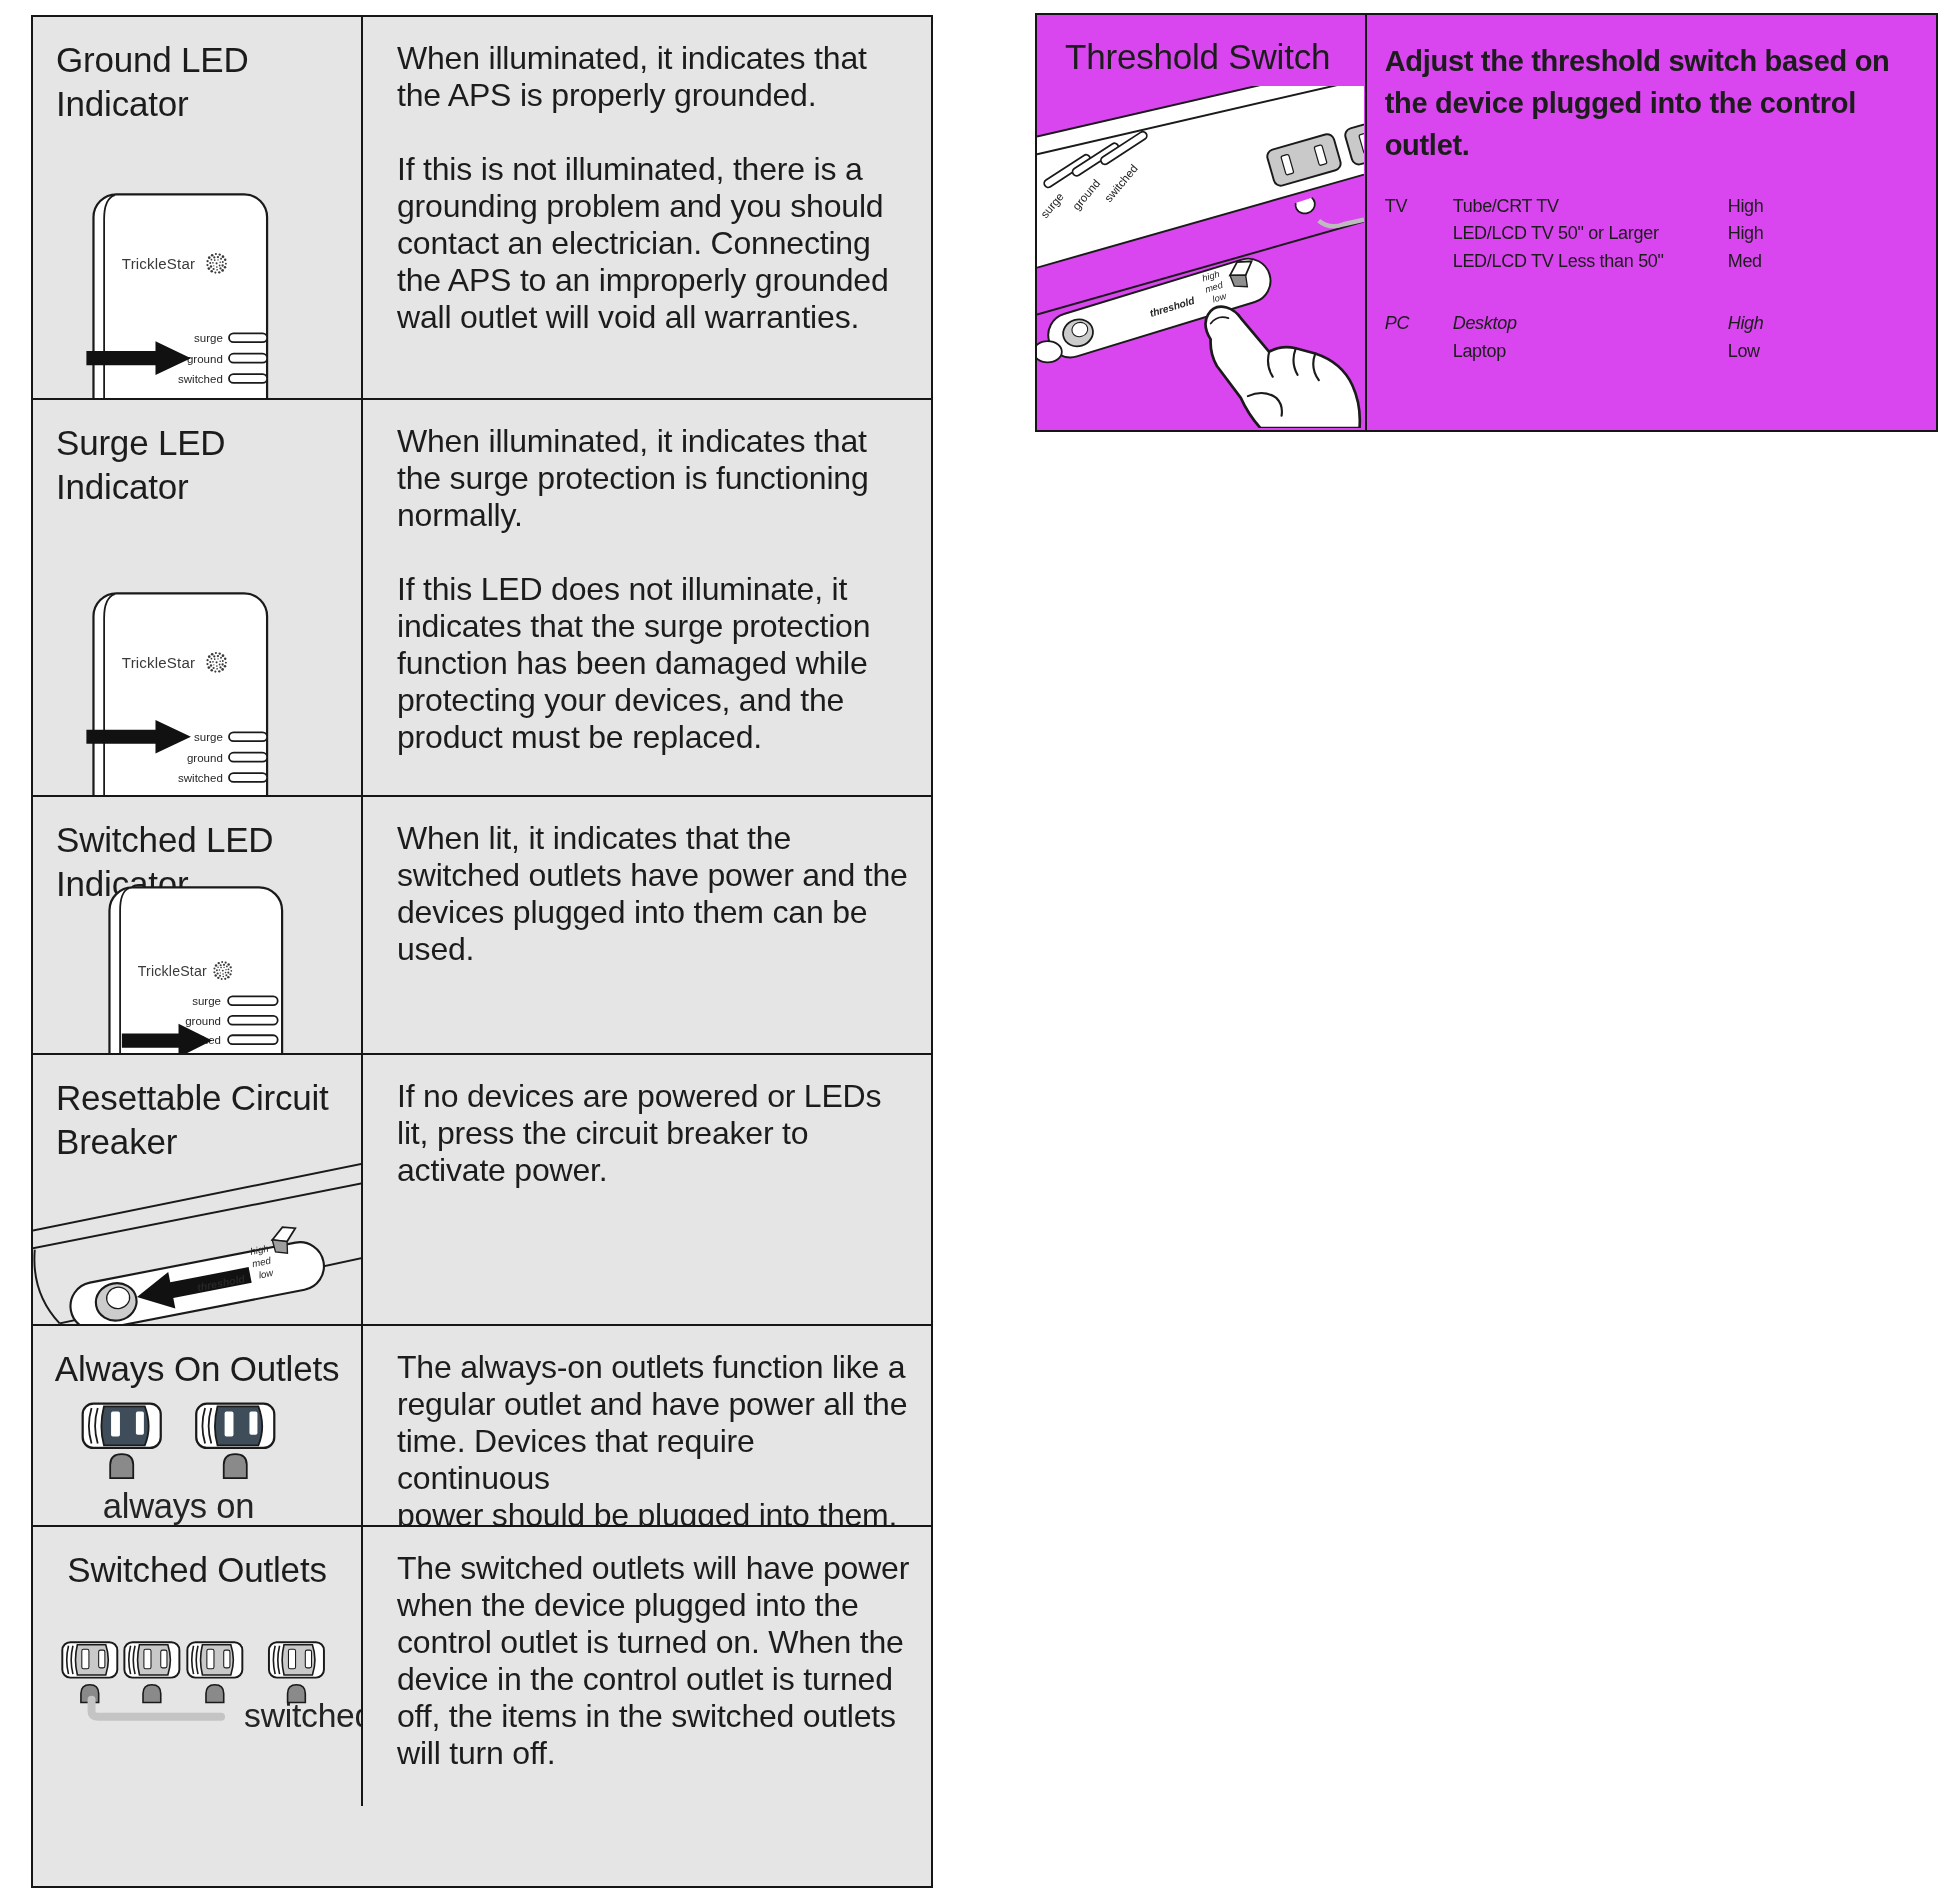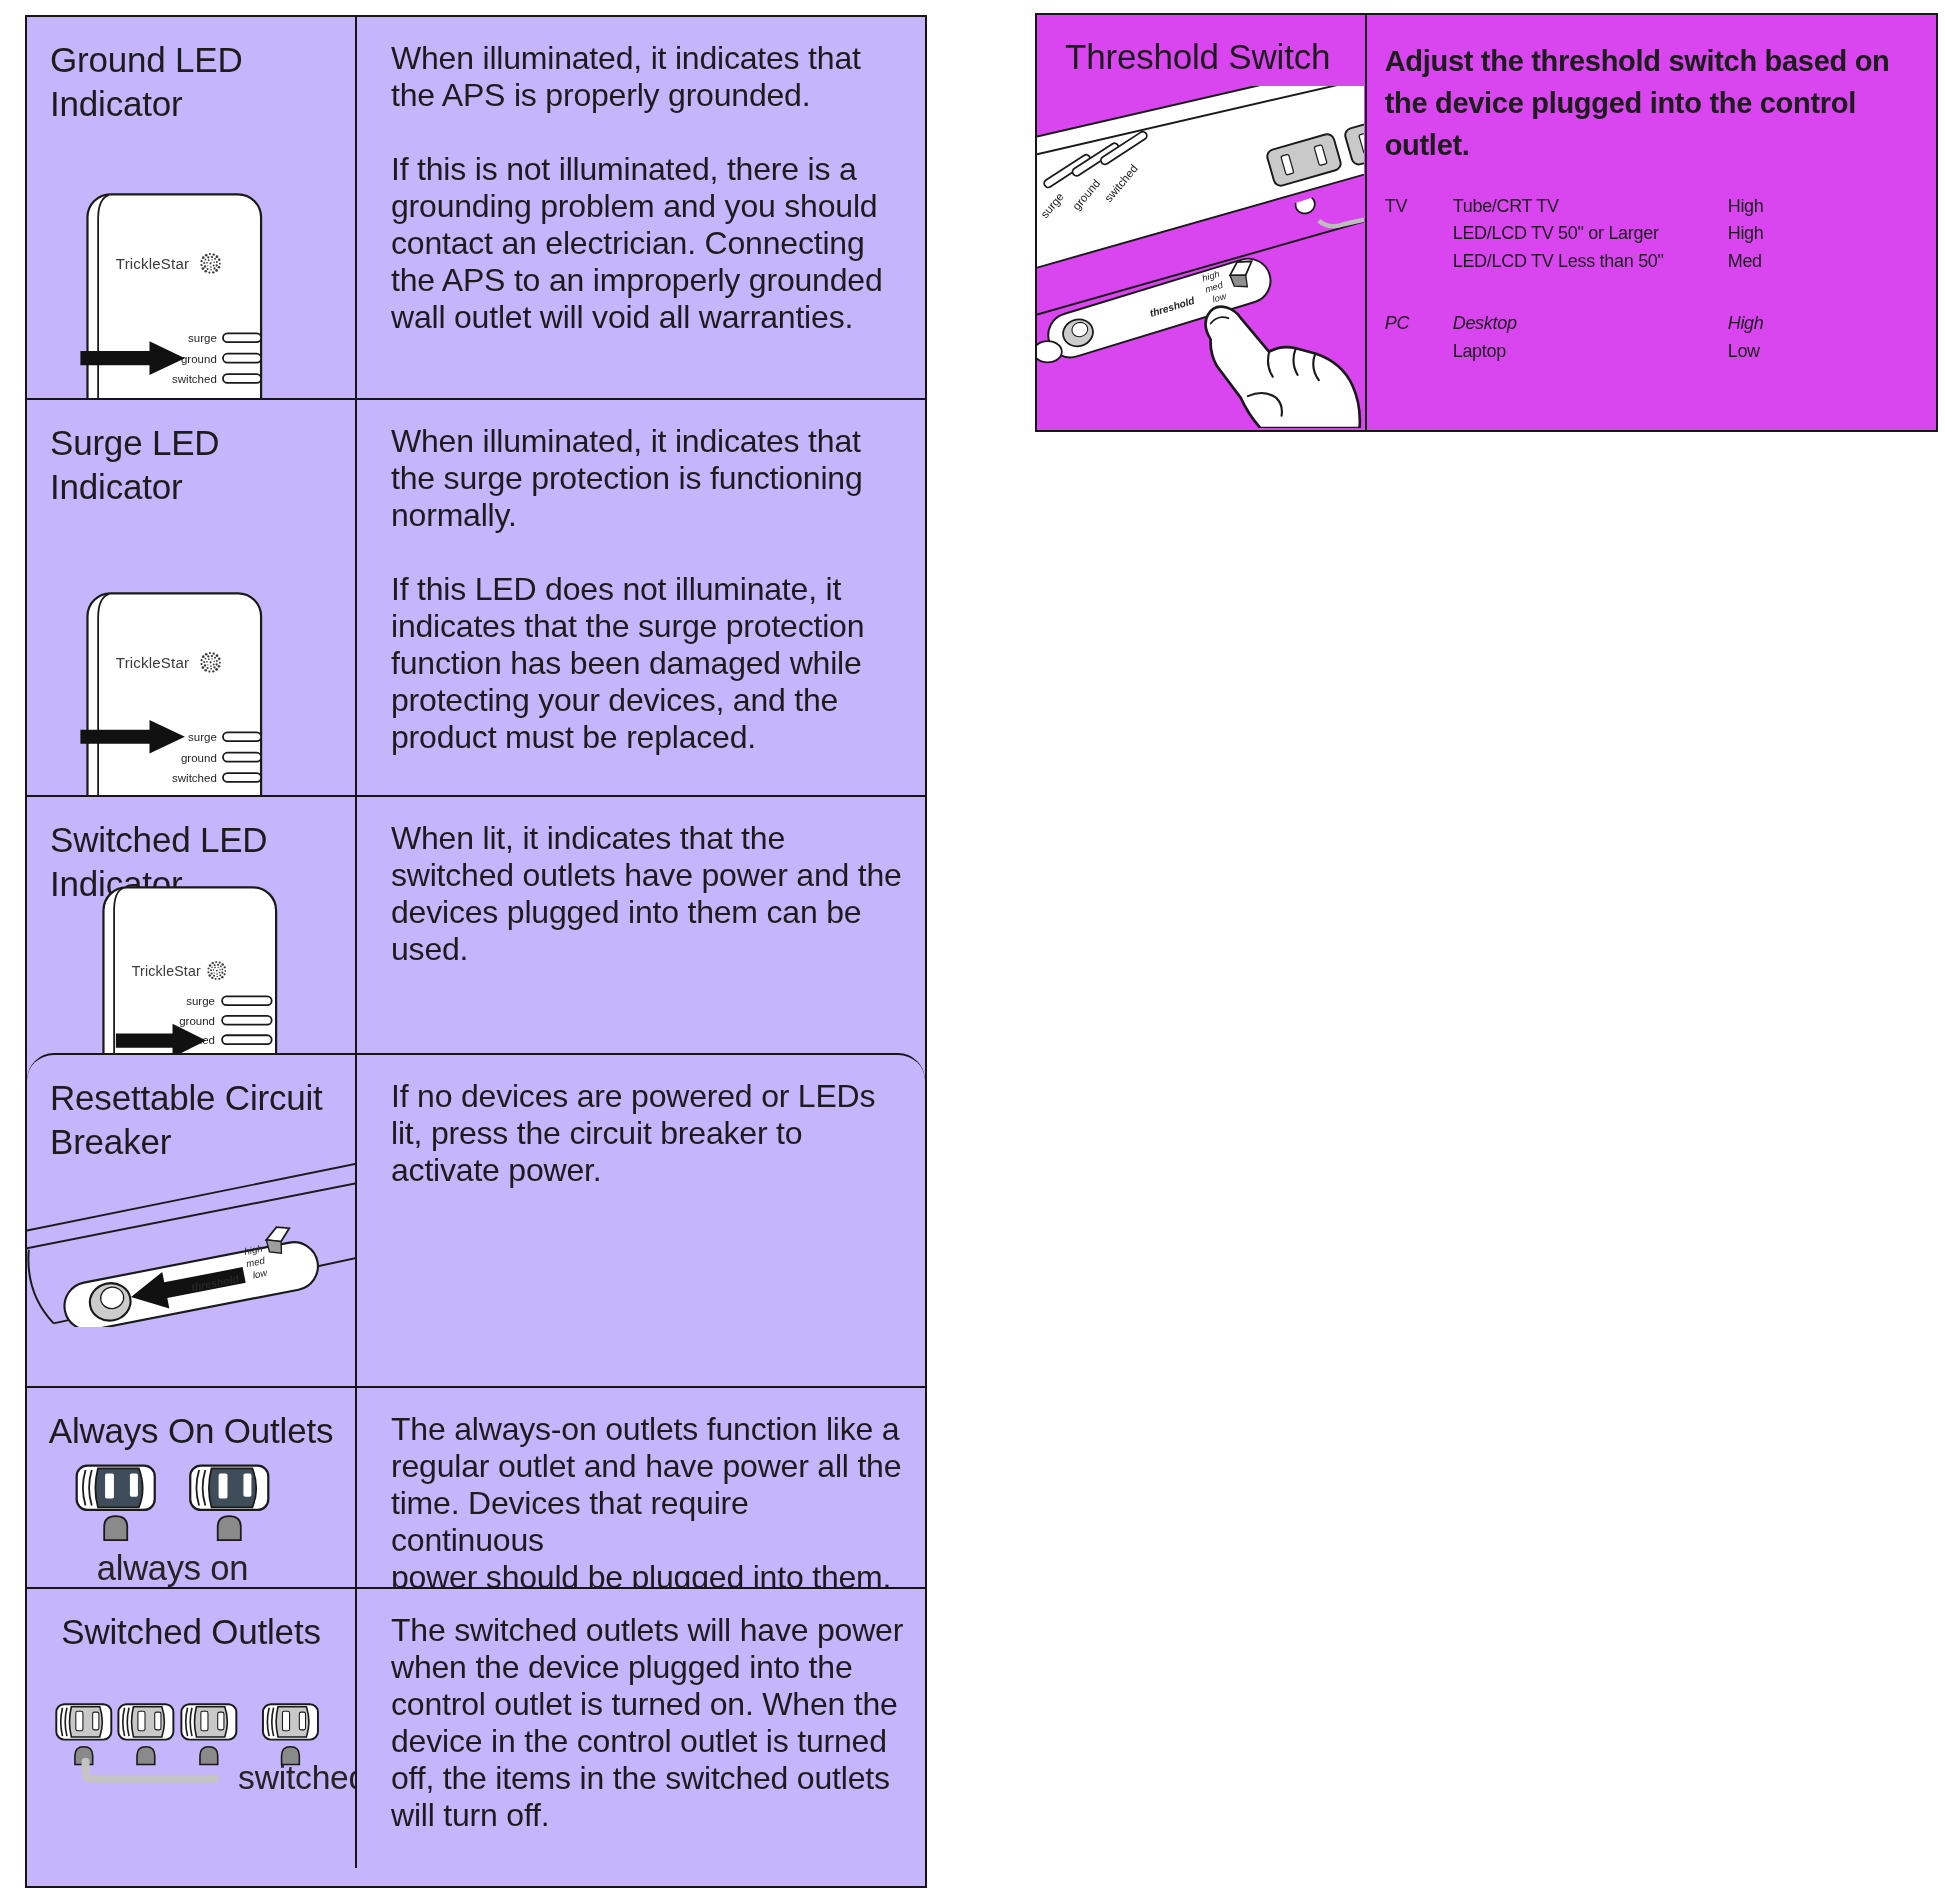--- a/index.html
+++ b/index.html
@@ -5,27 +5,27 @@
   html,body{margin:0;padding:0;}
   body{
     width:1945px;height:1901px;position:relative;background:#ffffff;
     font-family:"Liberation Sans","DejaVu Sans",sans-serif;color:#1c1c1c;
     -webkit-font-smoothing:antialiased;
   }
   *{box-sizing:border-box;}
 
   
   .ltable{
-    position:absolute;left:25px;top:15px;width:902px;height:1873px;
-    border:2.7px solid #161616;background:#c4b5fd;
+    position:absolute;left:31px;top:15px;width:902px;height:1873px;
+    border:2.7px solid #161616;background:#e5e5e5;
   }
   .lrow{display:grid;grid-template-columns:330px 1fr;width:100%;}
   .lrow + .lrow{border-top:2.7px solid #161616;}
   .r1{height:381px;} .r2{height:397px;} .r3{height:258px;}
-  .r4{height:333px;border-radius:27px;} .r5{height:201px;} .r6{height:281px;}
+  .r4{height:271px;} .r5{height:201px;} .r6{height:281px;}
   .lc{position:relative;border-right:2.7px solid #161616;overflow:hidden;}
   .rc{
     padding:23px 16px 0 34px;font-size:32px;line-height:37px;
     letter-spacing:-0.2px;white-space:pre-line;overflow:hidden;
   }
   .ltitle{
     padding:21px 8.9px 0 23px;font-size:35px;line-height:44px;
     white-space:pre-line;letter-spacing:-0.2px;
   }
   .centered .ltitle{text-align:center;padding-left:0;padding-right:0;}

